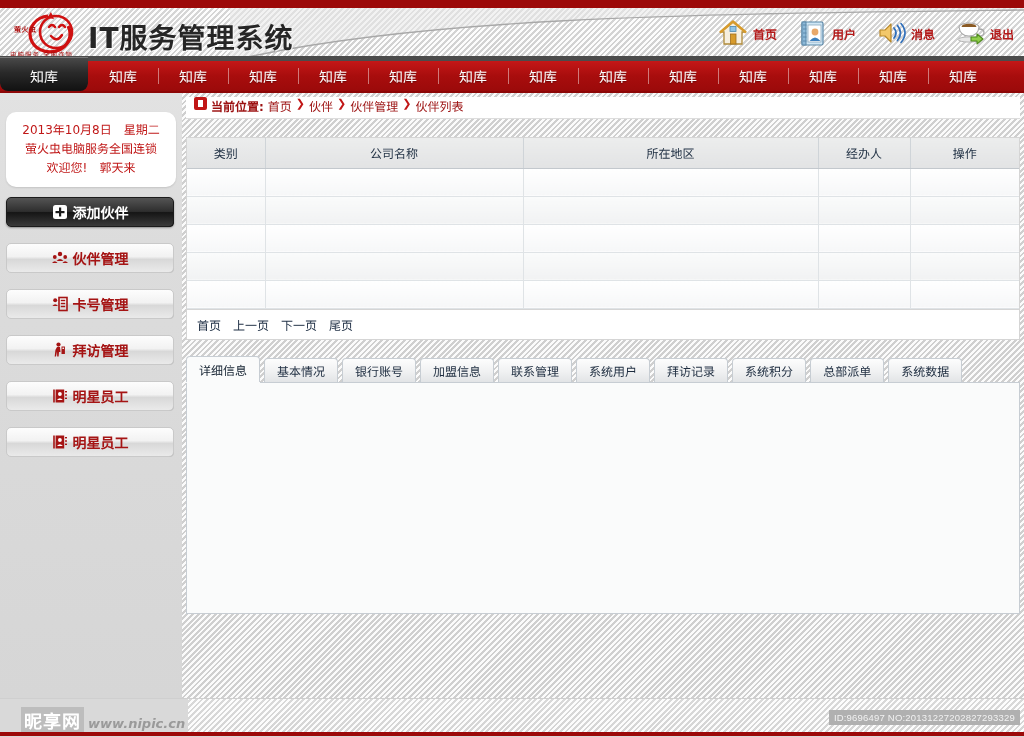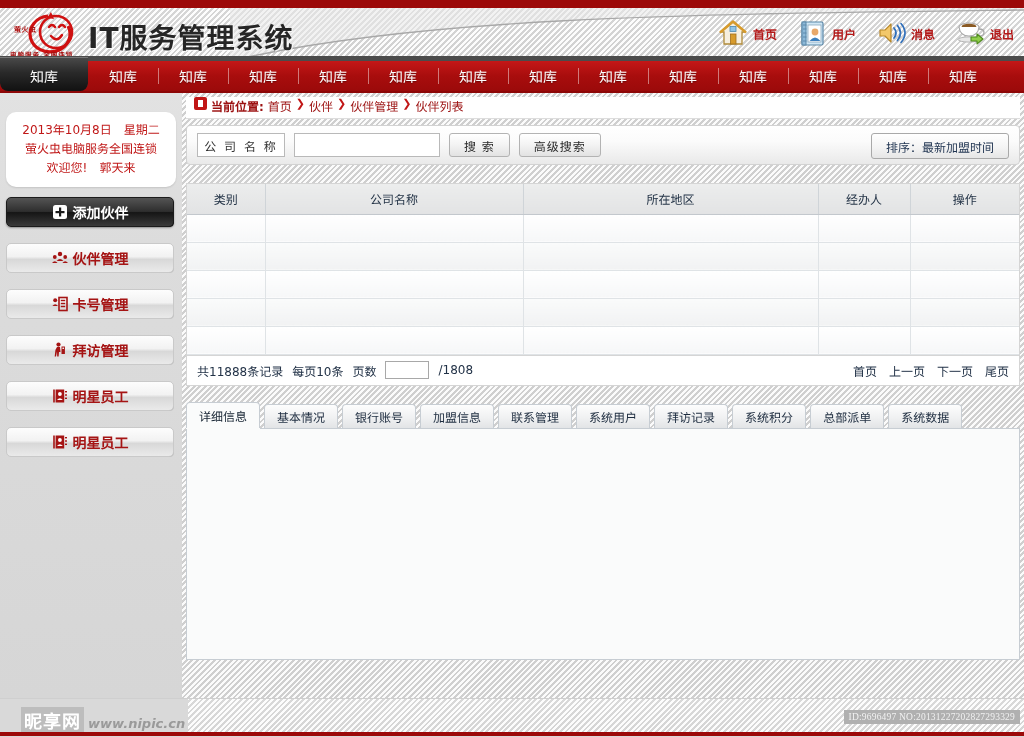--- a/index.html
+++ b/index.html
@@ -35,21 +35,21 @@
 
   .logo-wrap {
     position: absolute; left: 8px; top: 2px; width: 78px; height: 50px;
   }
   .logo-text-top {
     position:absolute; left: 6px; top: 14px; font-size: 7px; color:#b01111;
     font-weight: bold; letter-spacing: .5px;
   }
   .logo-text-bottom {
     position:absolute; left: 2px; bottom: 1px; font-size: 6.5px; color:#a50f0f;
-    font-weight: bold; letter-spacing: 1px; white-space: nowrap;
+    font-weight: normal; letter-spacing: 1px; white-space: nowrap;
   }
   .app-title {
     position: absolute; left: 88px; top: 8px;
     font-size: 28px; font-weight: bold; color: #262626;
     letter-spacing: 1px;
     text-shadow: 1px 1px 0 rgba(255,255,255,.8);
   }
 
   .header-nav {
     position: absolute; right: 10px; top: 10px;
@@ -281,21 +281,21 @@
     font-size: 18px; font-weight: bold; color: #ffffff;
     background: #bdbdbd; padding: 0 3px; letter-spacing: 1px;
     font-family: "DejaVu Sans", "Liberation Sans", sans-serif;
     margin-left: 13px;
   }
   .wm-url { font-size: 13px; color: #9a9a9a; font-style: italic; font-weight: bold; }
   .idblock {
     position: absolute; right: 4px; top: 11px;
     background: #b0b0b0; color: #f2f2f2;
     font-size: 9.5px; padding: 2px 5px; letter-spacing: .2px;
-    font-family: Liberation Serif, serif;
+    font-family: Liberation Sans, sans-serif;
   }
   .footer-red { position:absolute; left:0; right:0; bottom:0; height:4px; background:#9c0909; }
 </style>
 </head>
 <body>
 
 <div id="app">
 
   <div class="topbar-red"></div>
 
@@ -541,27 +541,20 @@
         <span class="bc-label">当前位置:</span>
         <span class="bc-crumb">首页</span>
         <span class="bc-sep">❯</span>
         <span class="bc-crumb">伙伴</span>
         <span class="bc-sep">❯</span>
         <span class="bc-crumb">伙伴管理</span>
         <span class="bc-sep">❯</span>
         <span class="bc-crumb">伙伴列表</span>
       </div>
 
-      <div class="search-panel">
-        <div class="field-label">公 司 名 称</div>
-        <input class="search-input" type="text" value="" style="">
-        <button class="btn">搜 索</button>
-        <button class="btn">高级搜索</button>
-        <button class="sort-btn">排序：最新加盟时间</button>
-      </div>
 
       <div class="spacer-bar"></div>
 
       <div class="table-panel">
         <table class="grid">
           <thead>
             <tr>
               <th style="width:78px">类别</th>
               <th style="width:258px">公司名称</th>
               <th style="width:295px">所在地区</th>
@@ -603,27 +596,20 @@
               <td></td>
               <td></td>
               <td></td>
               <td></td>
             </tr>
           </tbody>
         </table>
       </div>
 
       <div class="pager">
-        <div class="pager-left">
-          <span>共11888条记录</span>
-          <span>每页10条</span>
-          <span>页数</span>
-          <input class="page-input" type="text" value="" style="">
-          <span>/1808</span>
-        </div>
         <div class="pager-right">
           <span>首页</span>
           <span>上一页</span>
           <span>下一页</span>
           <span>尾页</span>
         </div>
       </div>
 
       <div class="detail-wrap">
         <div class="detail-tabs">

